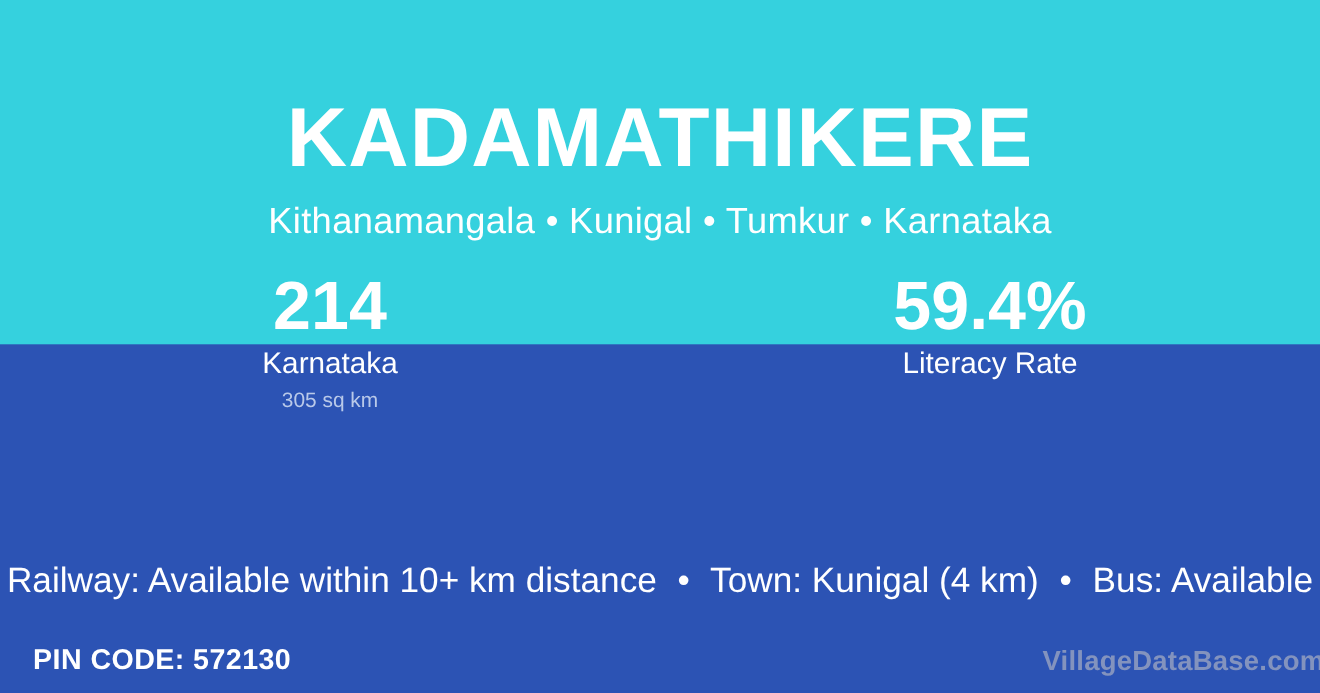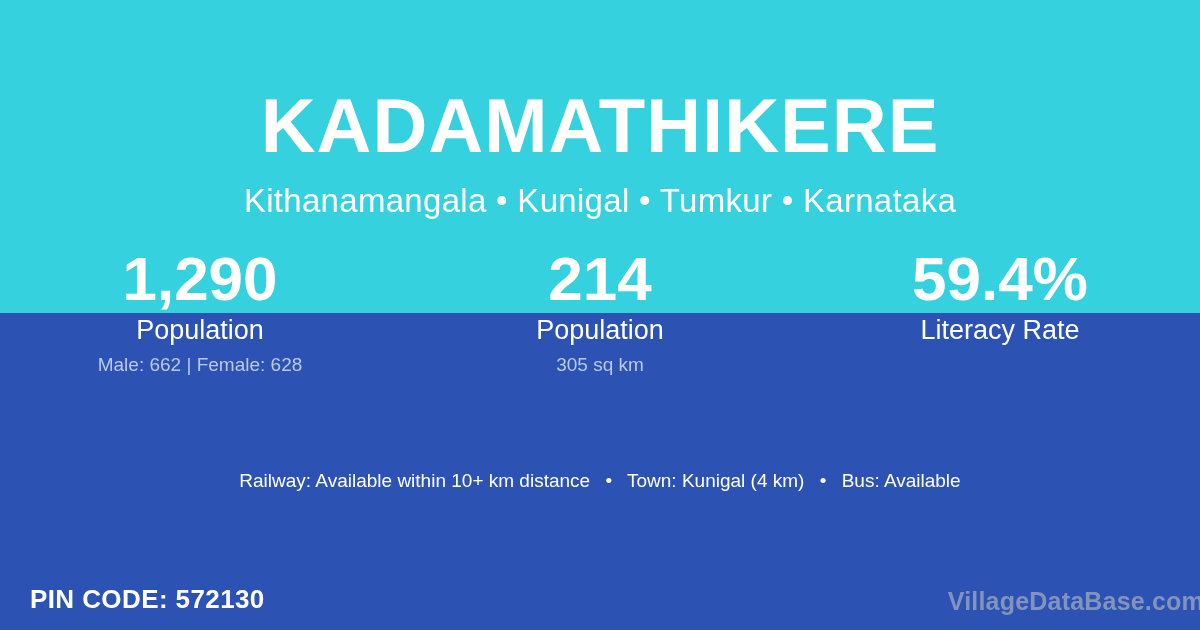--- a/index.html
+++ b/index.html
@@ -98,24 +98,24 @@
     font-size: 19px;
     line-height: 24px;
     font-weight: normal;
     color: #B9C9E9;
   }
 
   
   .infra {
     position: absolute;
     left: 0;
-    top: 465px;
+    top: 511px;
     width: 1200px;
     text-align: center;
-    font-size: 19px;
+    font-size: 32px;
     line-height: 32px;
     color: #ffffff;
     font-weight: normal;
     white-space: nowrap;
   }
   .infra .sep {
     display: inline-block;
     padding: 0 10px;
     color: #ffffff;
   }
@@ -157,29 +157,24 @@
 
   <div class="teal-band"></div>
 
   <div class="heading">
     <h1 class="village-title">KADAMATHIKERE</h1>
     <div class="village-subtitle">Kithanamangala • Kunigal • Tumkur • Karnataka</div>
   </div>
 
   <div class="stats">
 
-    <div class="stat">
-      <span class="stat-value">1,290</span>
-      <span class="stat-label">Population</span>
-      <span class="stat-sub">Male: 662 | Female: 628</span>
-    </div>
 
     <div class="stat">
       <span class="stat-value">214</span>
-      <span class="stat-label">Population</span>
+      <span class="stat-label">Karnataka</span>
       <span class="stat-sub">305 sq km</span>
     </div>
 
     <div class="stat">
       <span class="stat-value">59.4%</span>
       <span class="stat-label">Literacy Rate</span>
     </div>
 
   </div>
 

